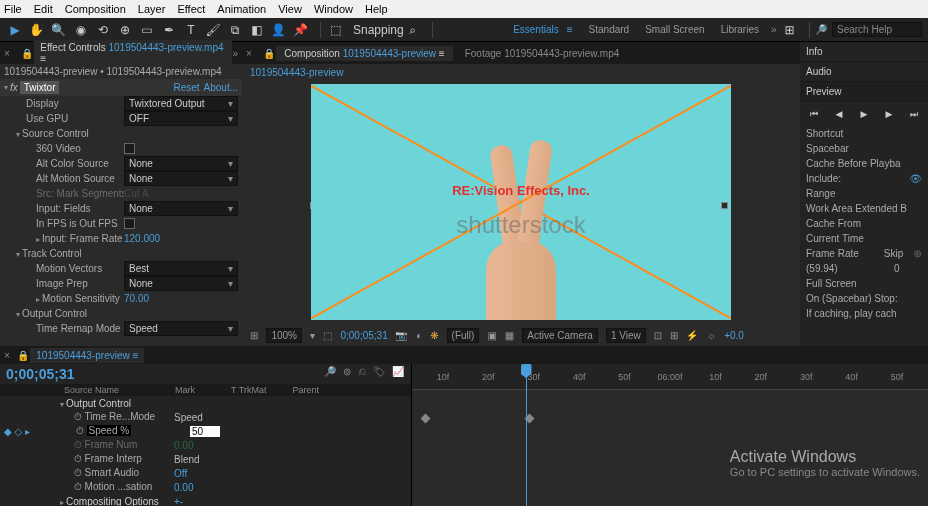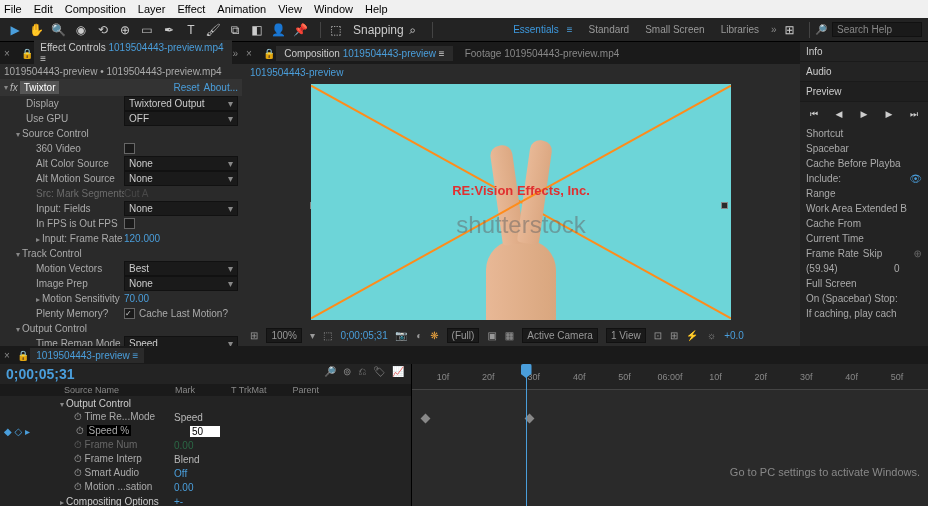--- a/index.html
+++ b/index.html
@@ -205,25 +205,20 @@
         </div>
       <div class="prop">
           <span class="lbl deep">Image Prep</span>
           <div class="dd">None</div>
         </div>
       <div class="prop">
           <span class="lbl deep"><span class="arrow">▸</span><span>Motion Sensitivity</span></span>
           <span class="val">70.00</span>
         </div>
       <div class="prop">
-          <span class="lbl deep">Plenty Memory?</span>
-          <div class="chk on"></div>
-          <span style="color:#aaa">Cache Last Motion?</span>
-        </div>
-      <div class="prop">
           <span class="lbl sect"><span class="arrow">▾</span><span>Output Control</span></span>
         </div>
       <div class="prop">
           <span class="lbl deep">Time Remap Mode</span>
           <div class="dd">Speed</div>
         </div>
 
     </div>
   </div>
 
@@ -300,21 +295,21 @@
     <div class="r-row">Range</div>
     <div class="r-row">
         <div class="dd" style="flex:1">Work Area Extended B</div>
       </div>
     <div class="r-row">Cache From</div>
     <div class="r-row">
         <div class="dd" style="flex:1">Current Time</div>
       </div>
     <div class="r-row">
         <span>Frame Rate</span>
-        <span style="margin-left:4px">Skip</span>
+        <span style="margin-left:25px">Skip</span>
         <span style="margin-left:auto;color:#666">⊕</span>
       </div>
     <div class="r-row">
       <div class="dd" style="flex:1;margin-right:4px">(59.94)</div>
       <div class="dd" style="width:28px">0</div>
     </div>
     <div class="r-row">
         <div class="chk"></div>
         <span>Full Screen</span>
       </div>
@@ -403,14 +398,15 @@
         <span class="tick-lbl" style="left: 94%;">50f</span>
       </div>
     <div class="playhead" style="left:22%"></div>
     <div class="kf" style="left:2%;top:56px"></div>
     <div class="kf" style="left:22%;top:56px"></div>
     <div style="position:absolute;left:22%;top:36px;width:1px;height:100px;border-left:1px dashed #4a9edb"></div>
   </div>
 </div>
 
 <div class="activate">
+  <div class="t1">Activate Windows</div>
   <div class="t2">Go to PC settings to activate Windows.</div>
 </div>
 
 </body></html>

